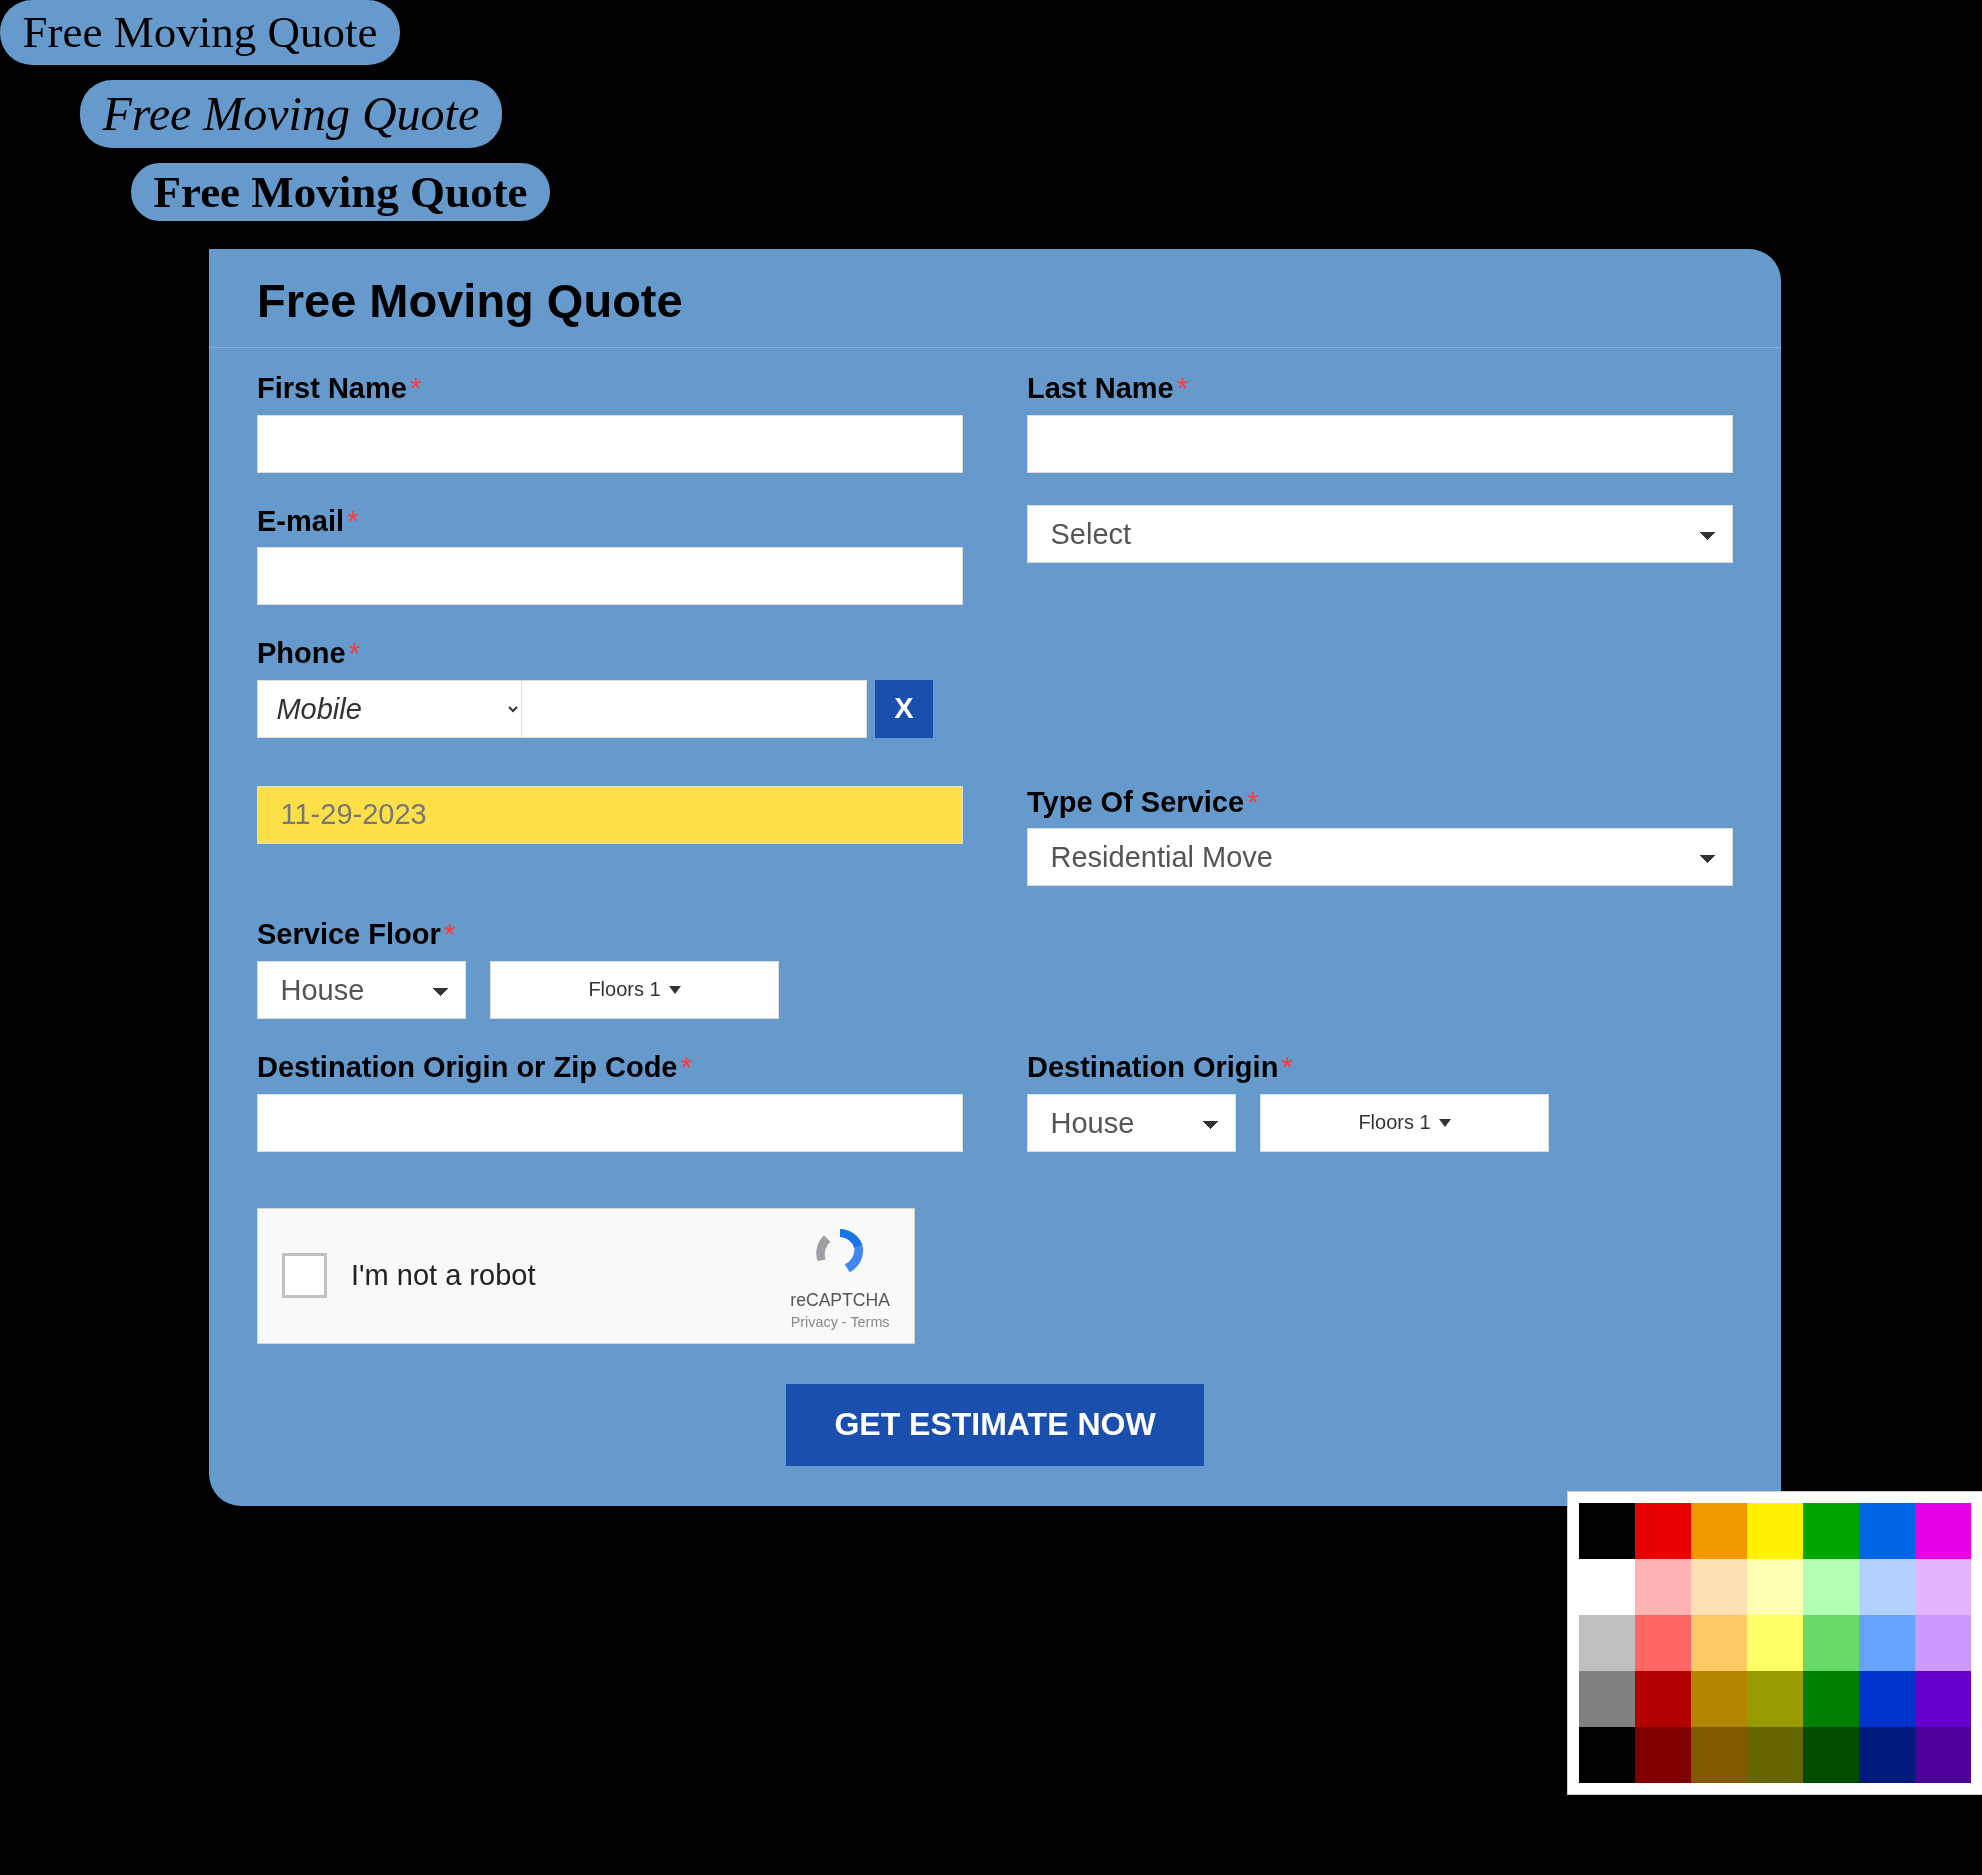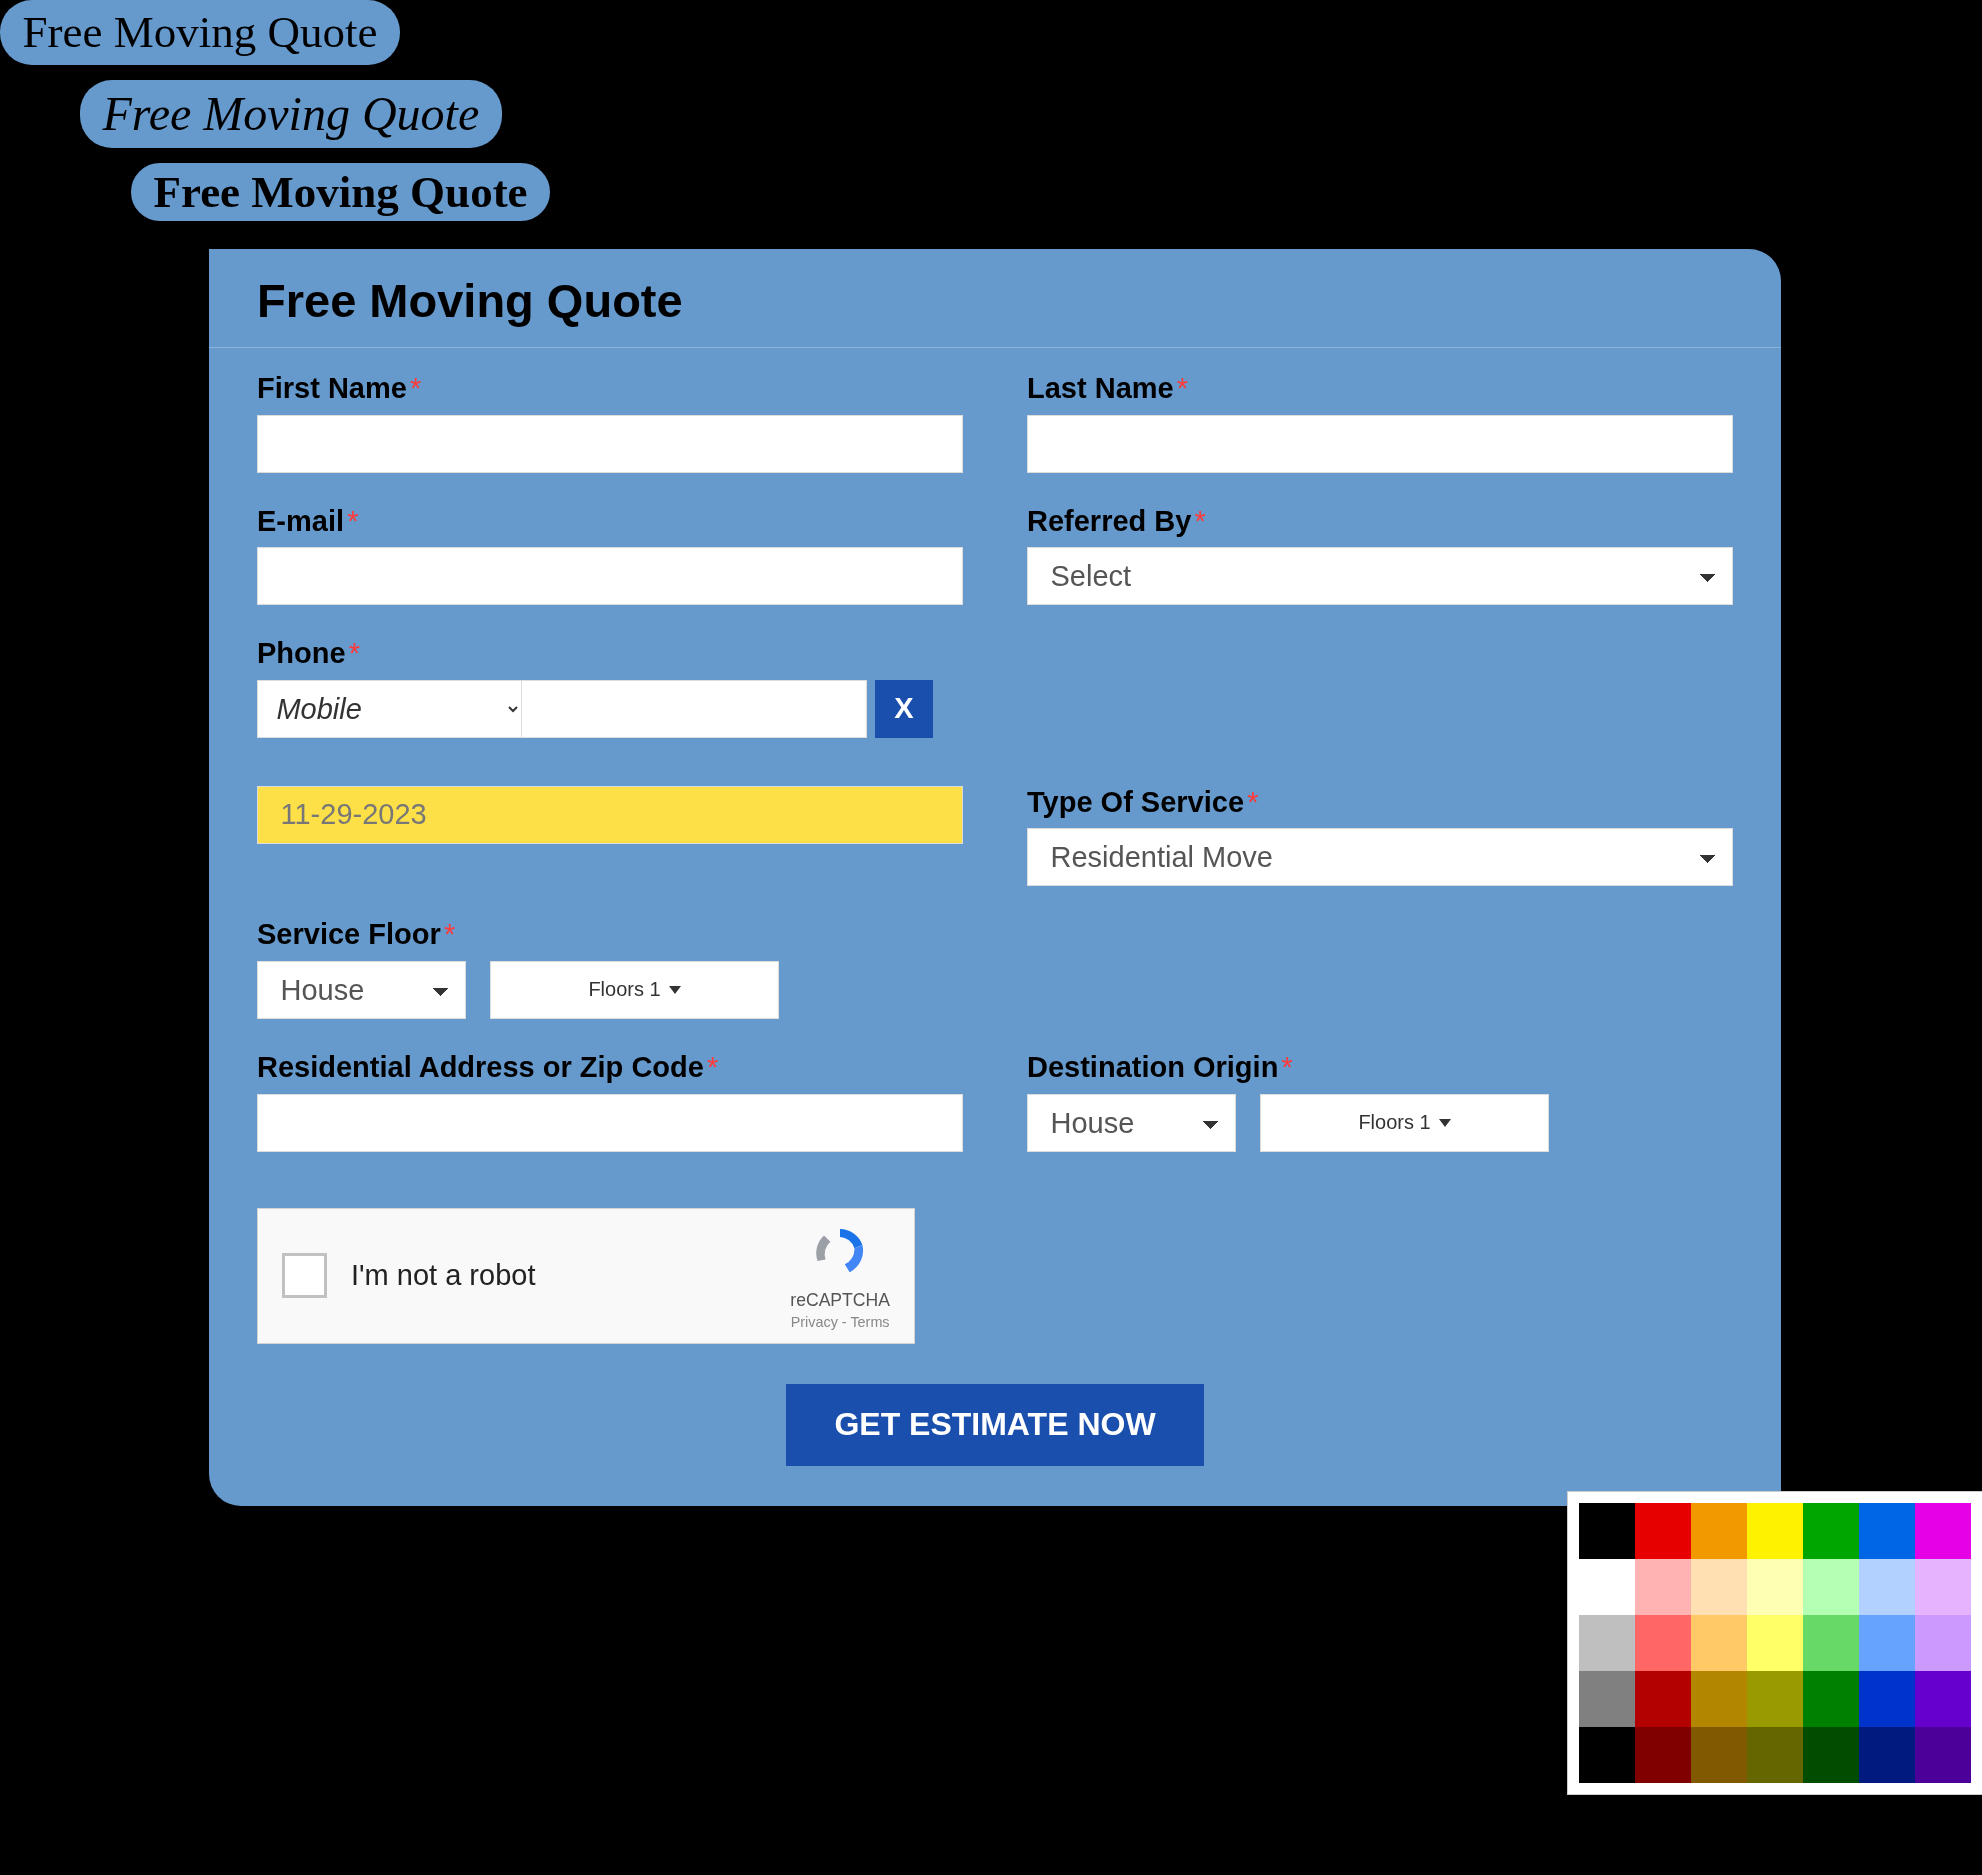--- a/index.html
+++ b/index.html
@@ -231,21 +231,20 @@
         <input class="input" style="">
       </div>
     </div>
 
     <div class="row">
       <div class="col">
         <label class="label"><span>E-mail</span><span class="req">*</span></label>
         <input class="input" style="">
       </div>
       <div class="col">
-        <label class="label"><span>Referred By</span><span class="req">*</span></label>
         <select class="select">
           <option>Select</option>
         </select>
       </div>
     </div>
 
     <div class="row">
       <div class="col">
         <label class="label"><span>Phone</span><span class="req">*</span></label>
         <div class="phone-row">
@@ -283,21 +282,21 @@
           <div class="floor-drop">
             <span>Floors 1</span>
             <span class="caret-down"></span>
           </div>
         </div>
       </div>
     </div>
 
     <div class="row">
       <div class="col">
-        <label class="label"><span>Residential Address or Zip Code</span><span class="req">*</span></label>
+        <label class="label"><span>Destination Origin or Zip Code</span><span class="req">*</span></label>
         <input class="input" style="">
       </div>
       <div class="col">
         <label class="label"><span>Destination Origin</span><span class="req">*</span></label>
         <div class="floor-row">
           <select class="select">
             <option>House</option>
           </select>
           <div class="floor-drop">
             <span>Floors 1</span>

